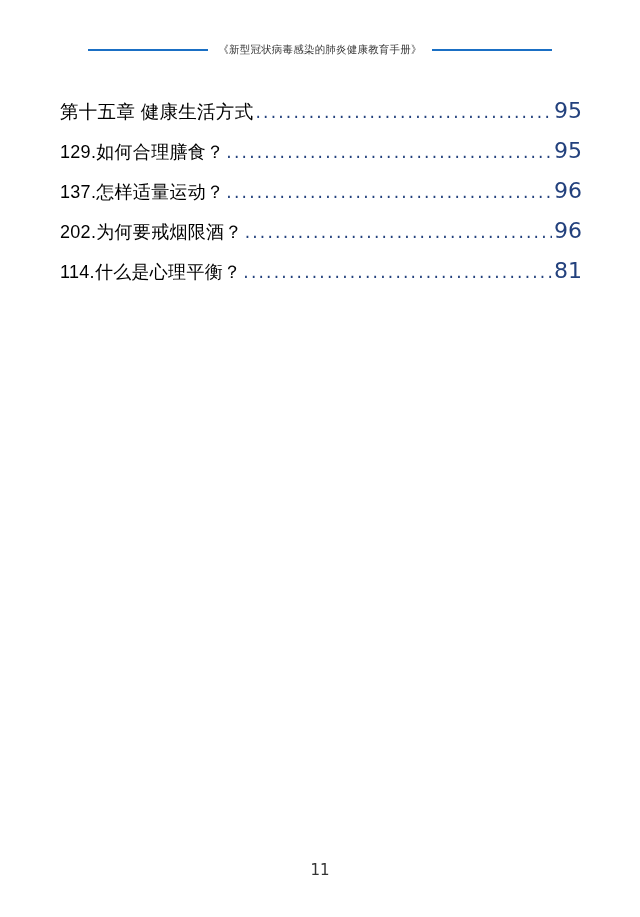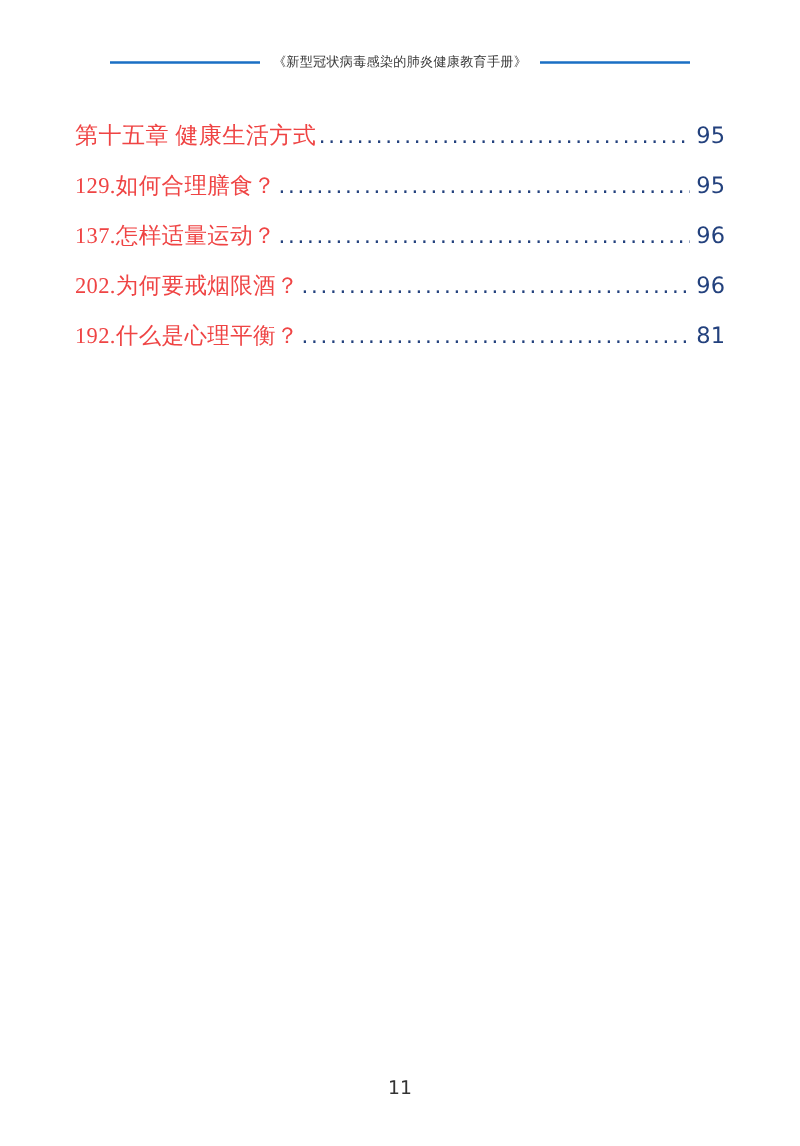--- a/index.html
+++ b/index.html
@@ -60,39 +60,39 @@
     display: flex;
     align-items: baseline;
     width: 100%;
     color: #1f3f7a;
     font-size: 19px;
     line-height: 1;
     height: 40px;
   }
   .toc-entry .title {
     white-space: nowrap;
-    font-family: Liberation Serif, serif;
+    font-family: Liberation Sans, sans-serif;
     font-size: 18px;
-    color: #ef4444;
+    color: #000000;
     letter-spacing: 0.3px;
   }
   .toc-entry .leader {
     flex: 1 1 auto;
     overflow: hidden;
     white-space: nowrap;
     color: #23417d;
     font-family: "DejaVu Sans", "Liberation Sans", sans-serif;
     font-size: 17px;
     margin: 0 2px;
     letter-spacing: 2.2px;
   }
   .toc-entry .page-num {
     white-space: nowrap;
     font-family: "DejaVu Sans", "Liberation Sans", sans-serif;
-    font-size: 18px;
+    font-size: 22px;
     color: #23417d;
     min-width: 26px;
     text-align: right;
     margin-top: 12px;
   }
 
   
   .toc-entry.chapter .title {
     font-size: 18.5px;
   }
@@ -153,21 +153,21 @@
       <span class="page-num">96</span>
     </div>
 
     <div class="toc-entry">
       <span class="title">202.为何要戒烟限酒？</span>
       <span class="leader">................................................</span>
       <span class="page-num">96</span>
     </div>
 
     <div class="toc-entry">
-      <span class="title">192.什么是心理平衡？</span>
+      <span class="title">114.什么是心理平衡？</span>
       <span class="leader">................................................</span>
       <span class="page-num">81</span>
     </div>
 
   </div>
 
   <div class="footer">
     <div class="footer-rule left"></div>
     <div class="footer-page">11</div>
     <div class="footer-rule right"></div>

